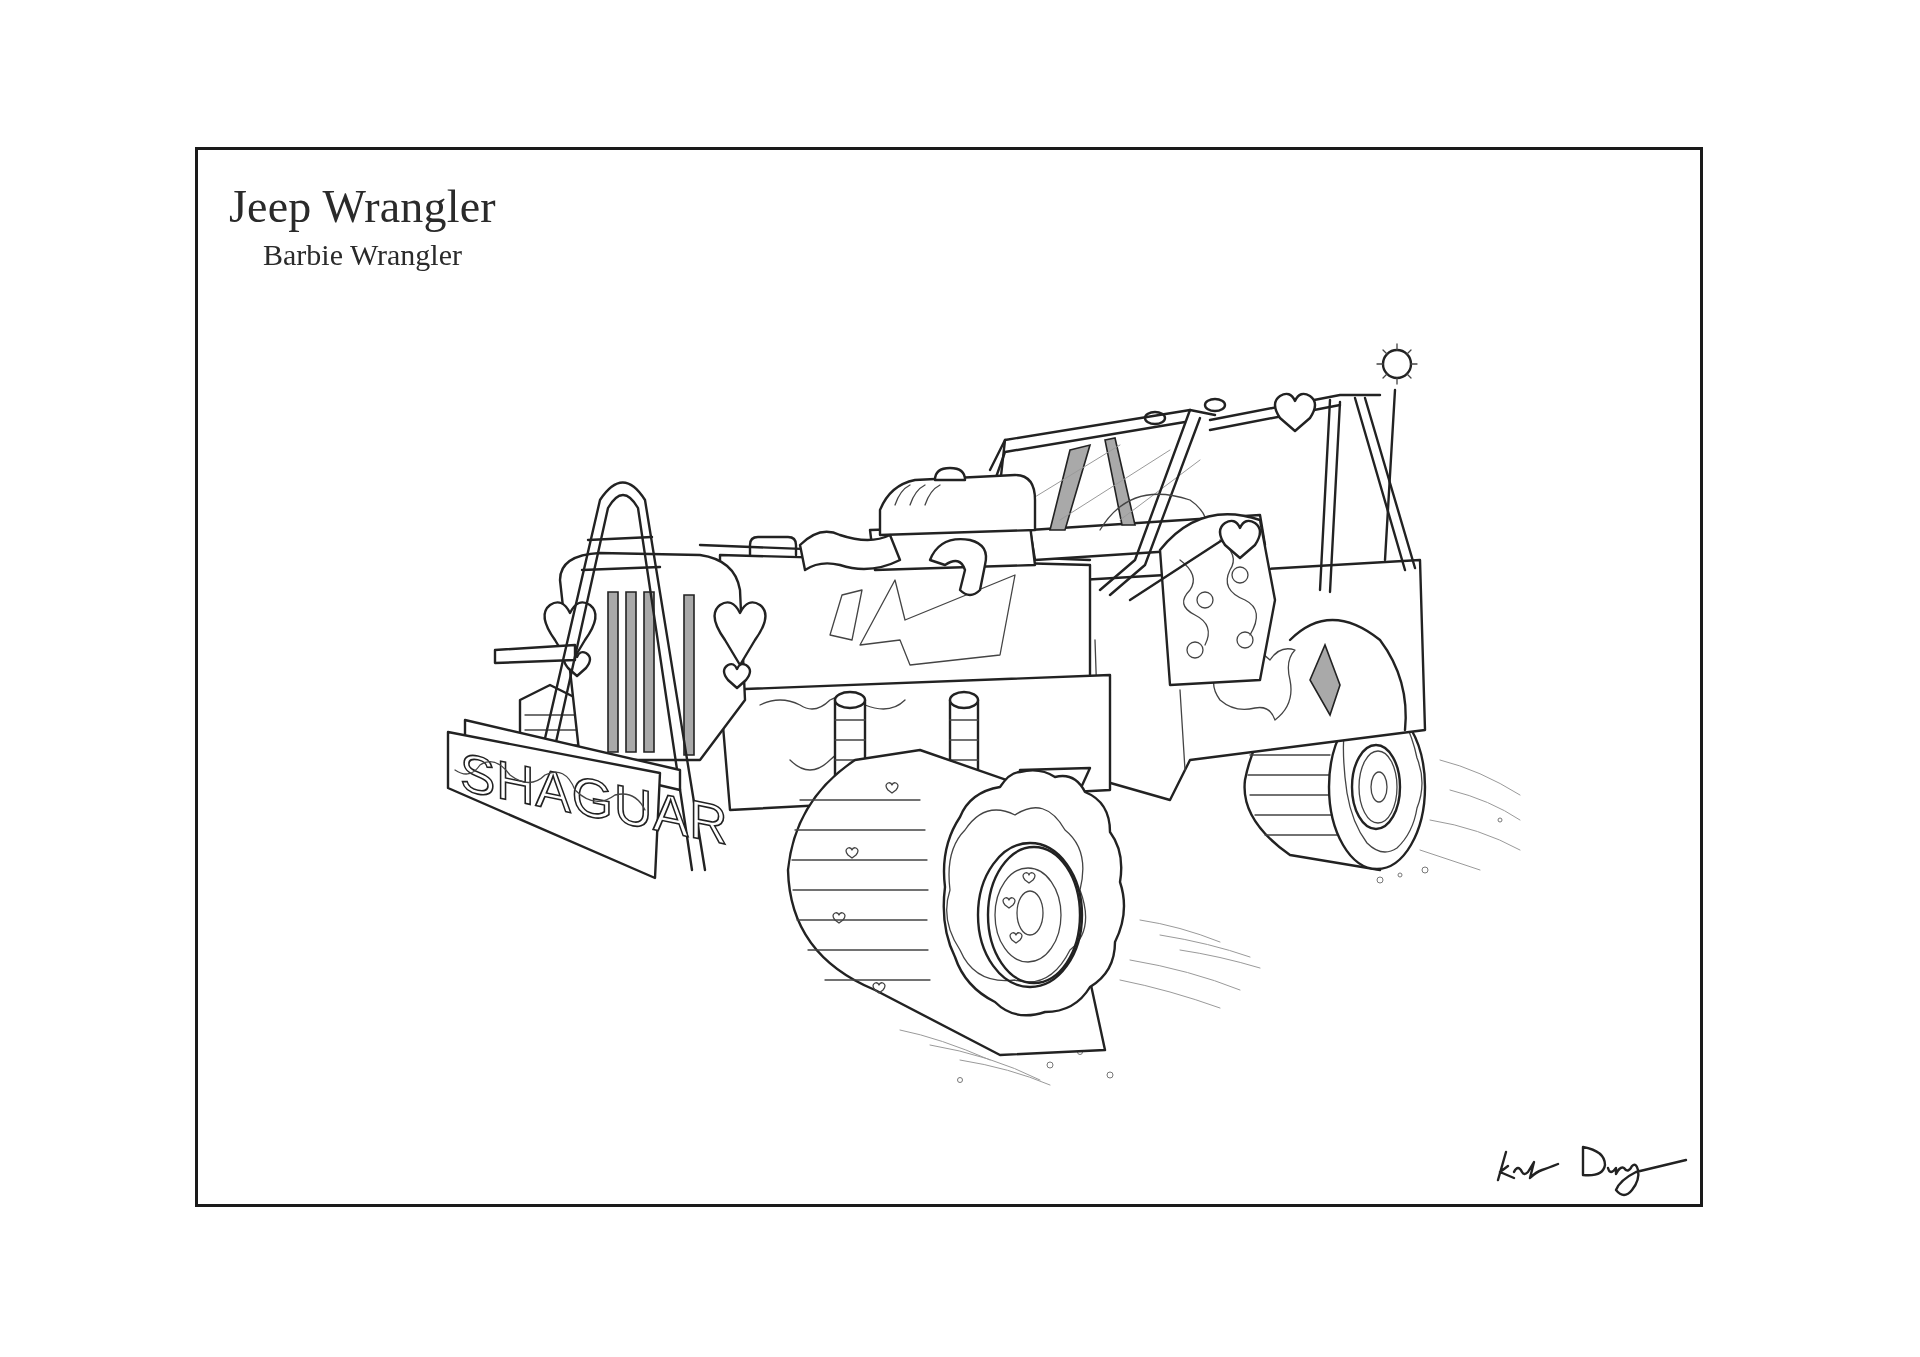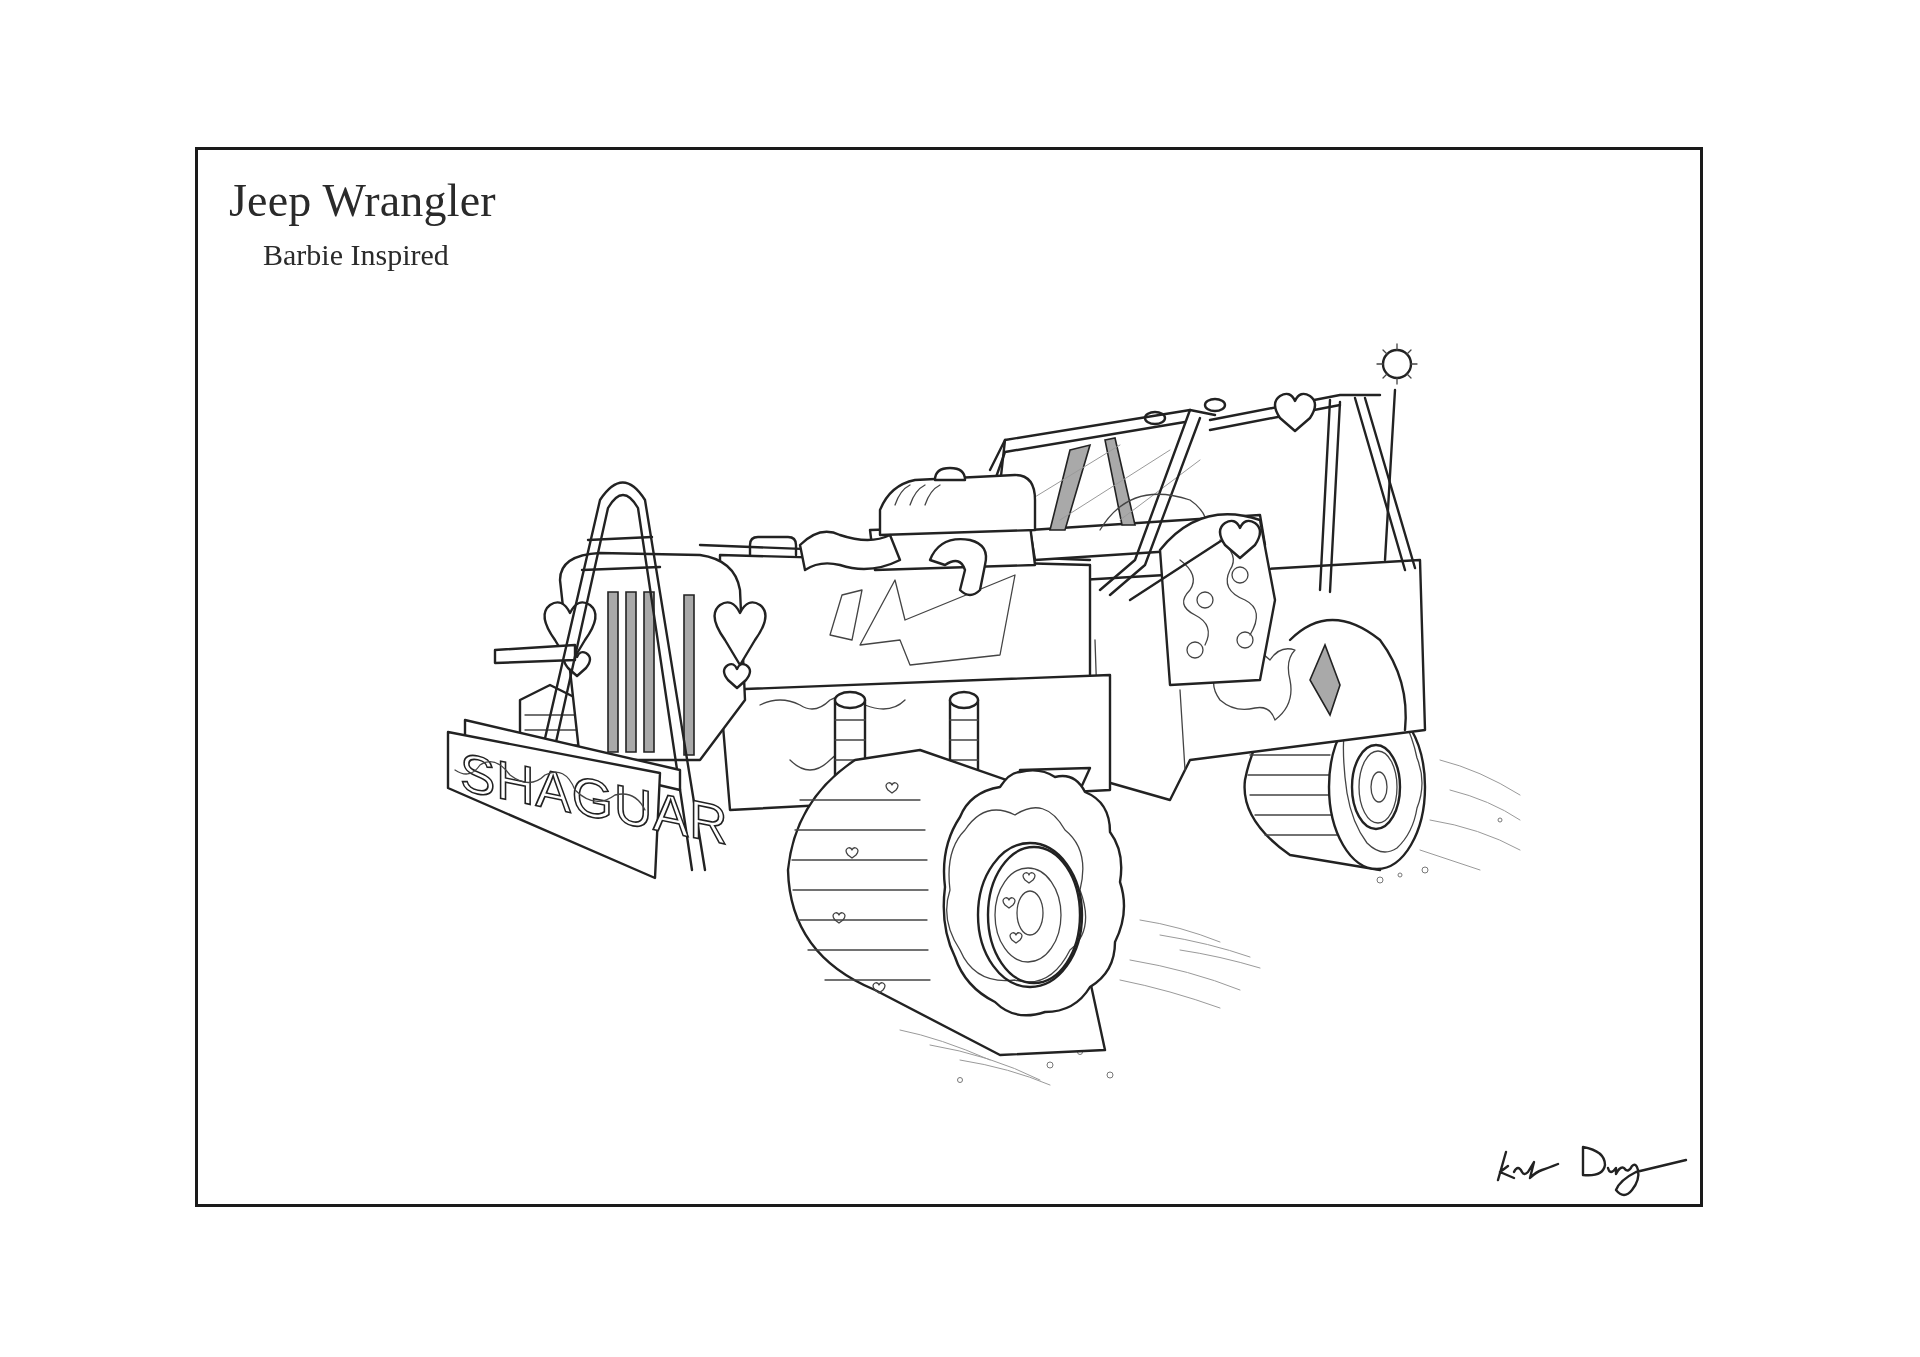--- a/index.html
+++ b/index.html
@@ -2,21 +2,21 @@
 <html><head>
 <meta charset="utf-8">
 <style>
   html, body { margin:0; padding:0; background:#ffffff; }
   body { width:1920px; height:1357px; position:relative; overflow:hidden; }
   .frame {
     position:absolute; left:195px; top:147px; width:1508px; height:1060px;
     border:3px solid #1a1a1a; box-sizing:border-box;
   }
   .title {
-    position:absolute; left:229px; top:178px;
+    position:absolute; left:229px; top:184px;
     font-family:"Liberation Serif","DejaVu Serif",serif;
     font-size:46px; color:#2a2a2a; letter-spacing:0.2px; white-space:nowrap; line-height:1;
   }
   .subtitle {
     position:absolute; left:263px; top:240px;
     font-family:"Liberation Serif","DejaVu Serif",serif;
     font-size:30px; color:#2a2a2a; white-space:nowrap; line-height:1;
   }
   svg.art { position:absolute; left:0; top:0; width:1920px; height:1357px; }
   .ln { fill:none; stroke:#222; stroke-width:2.4; stroke-linejoin:round; stroke-linecap:round; }
@@ -28,21 +28,21 @@
   .plate-text {
     font-family:"Liberation Sans","DejaVu Sans",sans-serif; font-size:54px;
     fill:#fff; stroke:#222; stroke-width:1.6; letter-spacing:1px;
   }
 </style>
 </head>
 <body>
 
 <div class="frame"></div>
 <div class="title">Jeep Wrangler</div>
-<div class="subtitle">Barbie Inspired</div>
+<div class="subtitle">Barbie Wrangler</div>
 
 <svg class="art" viewBox="0 0 1920 1357">
 
   <g>
     <path class="faint" d="M900 1030 q40 8 90 30 M930 1045 q60 10 110 35 M960 1060 q50 8 90 25 M1140 920 q40 6 80 22 M1160 935 q50 8 90 22 M1180 950 q40 6 80 18 M1130 960 q60 10 110 30 M1120 980 q50 10 100 28"></path>
     <path class="faint" d="M1440 760 q40 10 80 35 M1450 790 q40 10 70 30 M1430 820 q50 8 90 30 M1420 850 q30 10 60 20"></path>
     <circle class="dot" cx="1050" cy="1065" r="3"></circle>
       <circle class="dot" cx="1080" cy="1052" r="2.5"></circle>
     <circle class="dot" cx="1110" cy="1075" r="3"></circle>
       <circle class="dot" cx="1380" cy="880" r="3"></circle>

